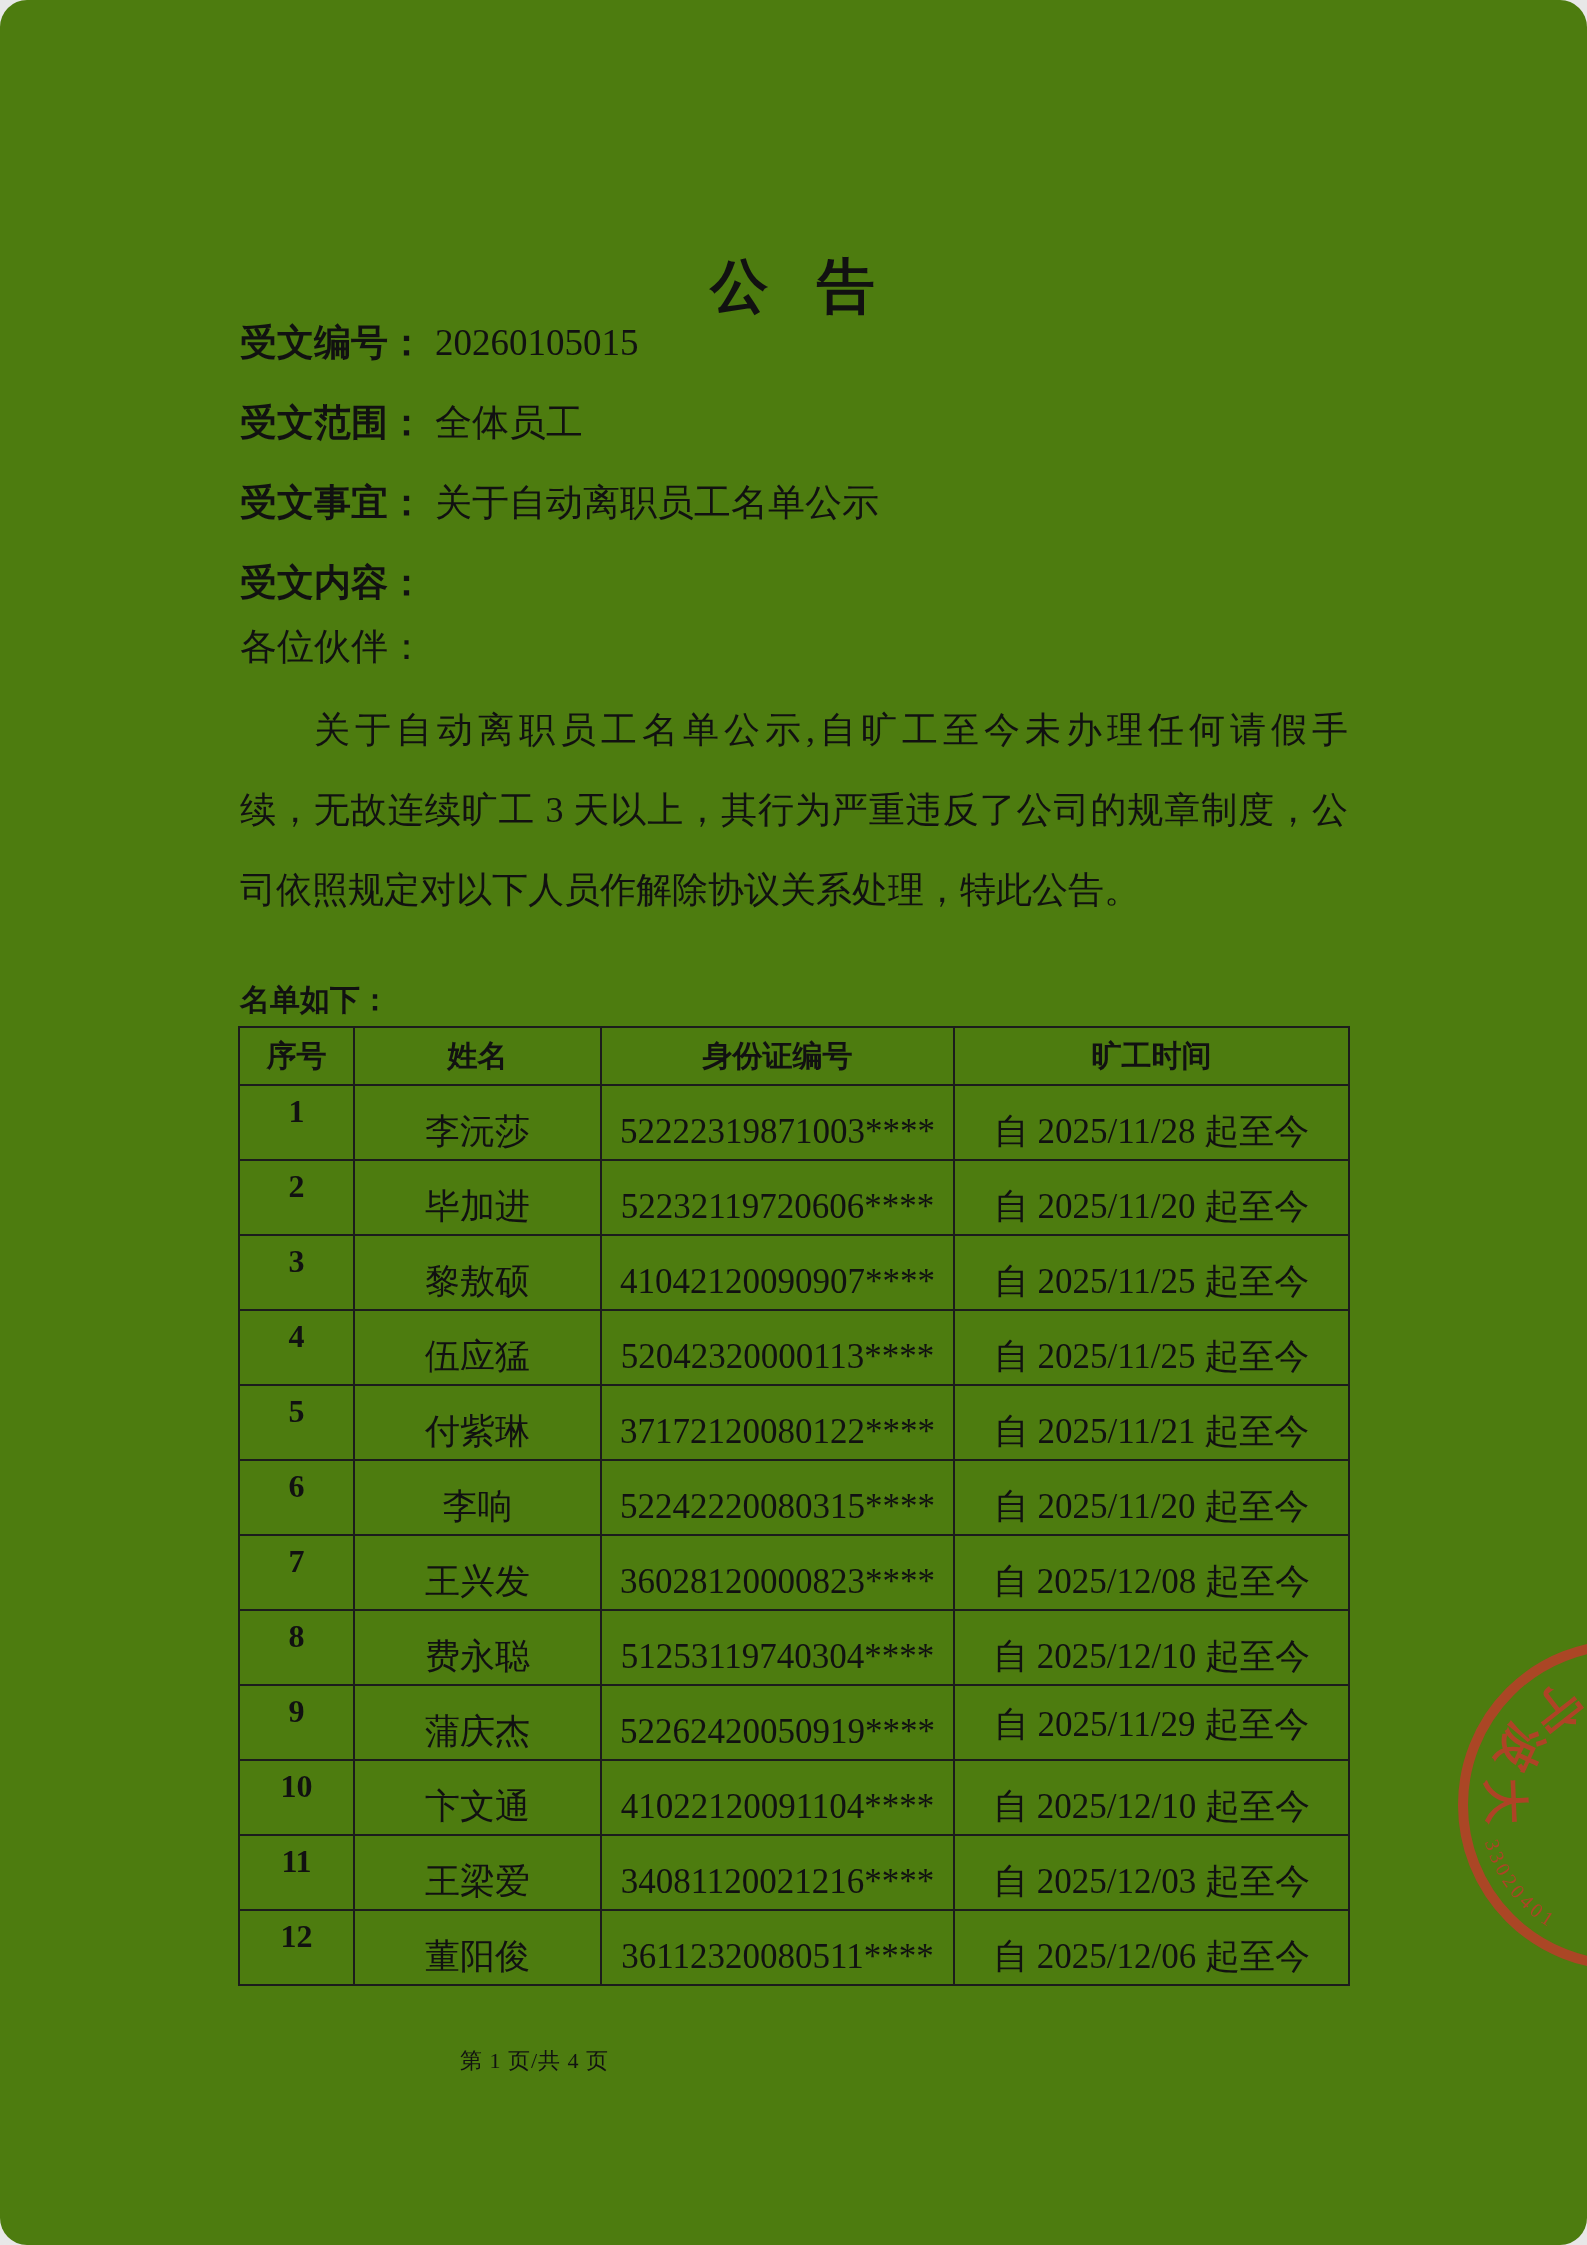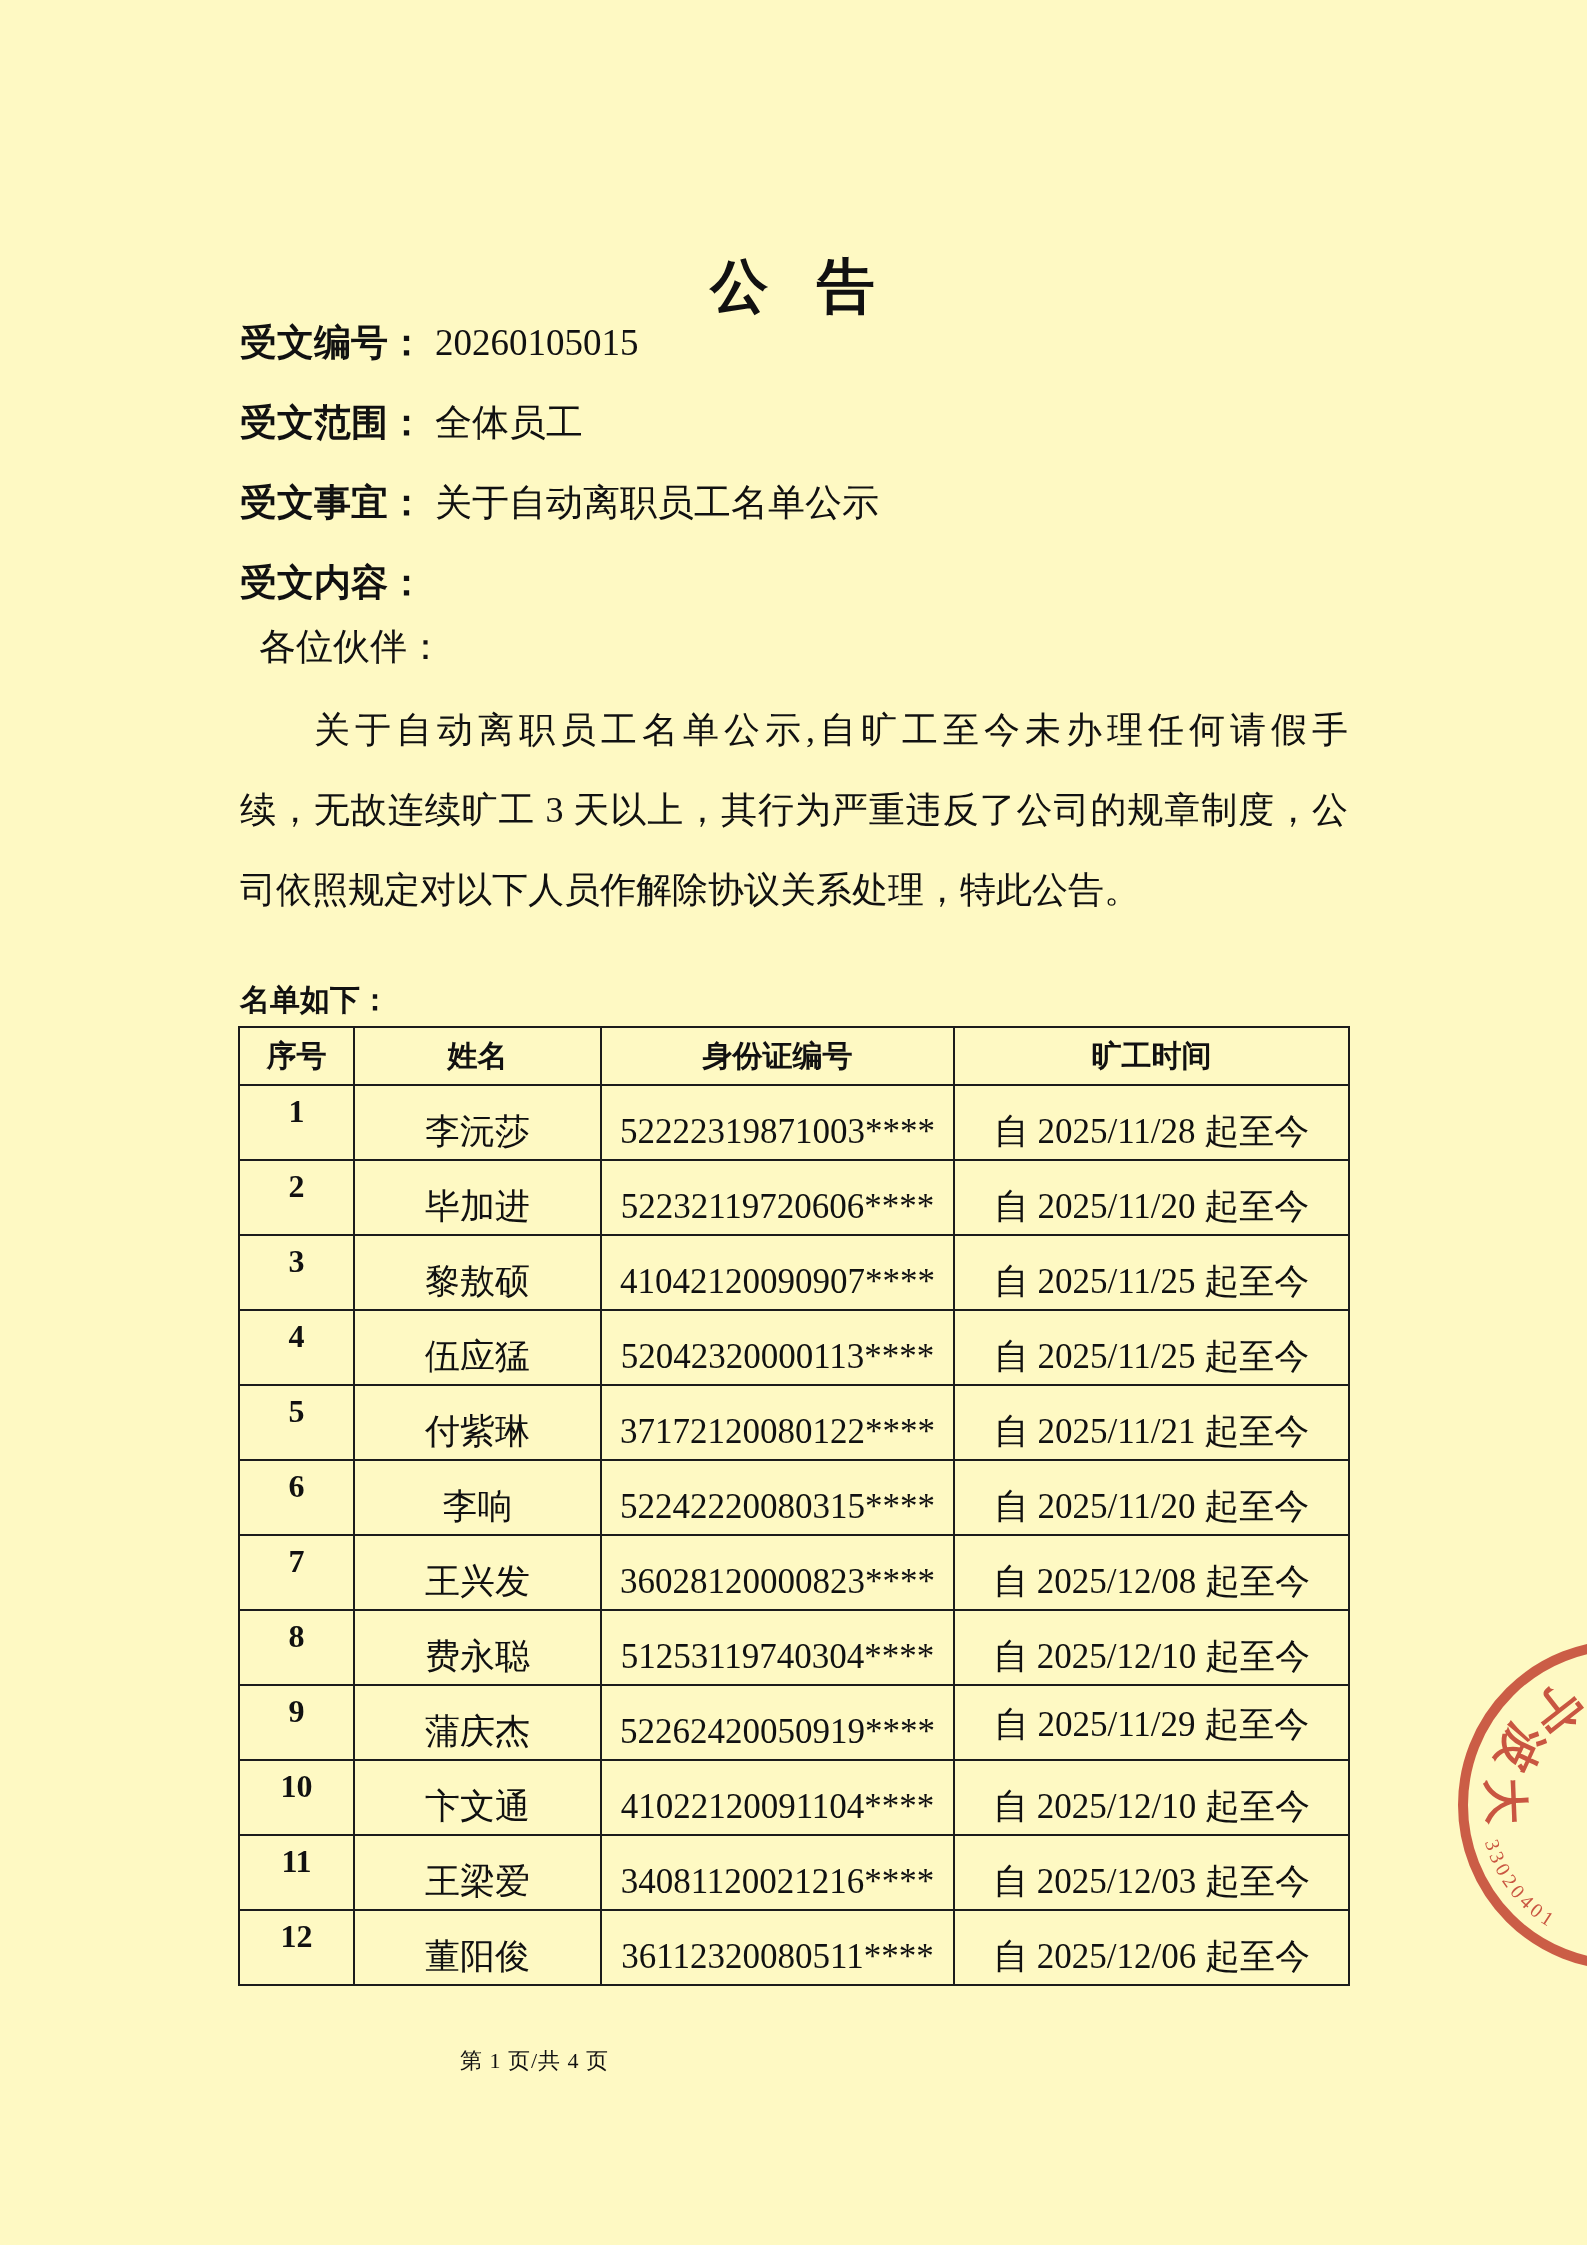--- a/index.html
+++ b/index.html
@@ -1,43 +1,43 @@
 <!DOCTYPE html>
 <html><head>
 <meta charset="utf-8">
 <style>
   html,body{margin:0;padding:0;background:#e8e8e8;}
   .page{
     position:relative;
     width:1587px;height:2245px;
-    background:#fef9c3;
+    background:#4d7c0f;
     margin:0 auto;
     overflow:hidden;
     font-family:"Liberation Serif","DejaVu Serif",serif;
     color:#111;
+    border-radius:27px;
   }
   .title{
     position:absolute;top:248px;left:0;width:100%;
     text-align:center;
     font-size:58px;font-weight:bold;
     word-spacing:30px;
     letter-spacing:2px;
   }
   .field{
     position:absolute;left:240px;
     font-size:37px;
     white-space:nowrap;
     text-align:right;
   }
   .flabel{font-weight:bold;}
   .fvalue{margin-left:10px;}
   .salutation{
     position:absolute;left:240px;top:622px;
     font-size:37px;
-    margin-left:19px;
   }
   .para{
     position:absolute;left:240px;top:690px;
     width:1108px;
     font-size:36px;
     line-height:80px;
   }
   .pline{text-align:justify;text-align-last:justify;}
   .pline.pfirst{text-indent:74px;}
   .pline.plast{text-align:left;text-align-last:left;}

